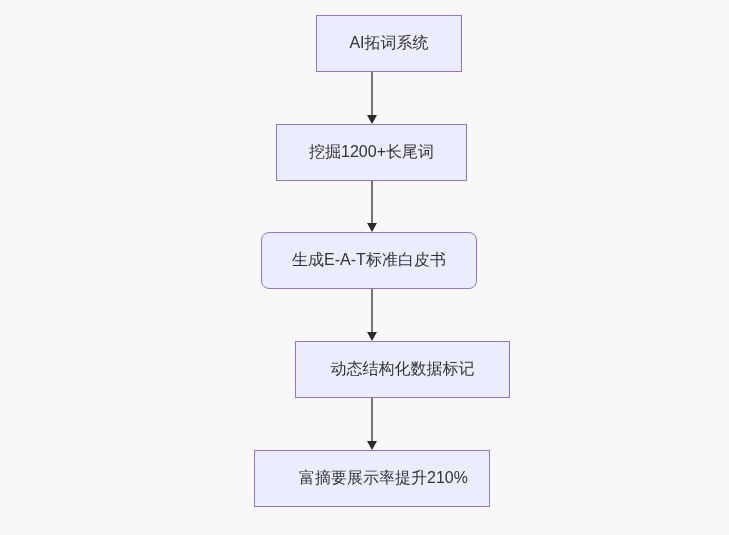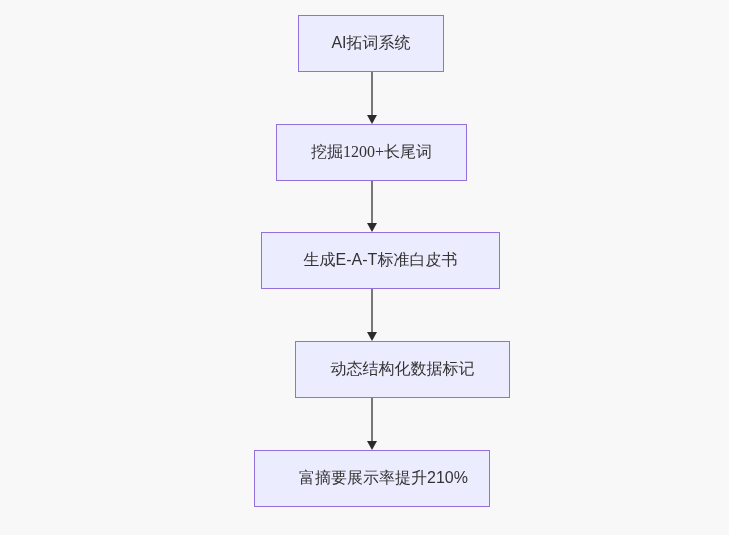--- a/index.html
+++ b/index.html
@@ -23,23 +23,23 @@
     background: var(--node-fill, #ECECFF);
     border: 1px solid var(--node-border, #9370DB);
     display: flex;
     align-items: center;
     justify-content: center;
     font-size: 16px;
     color: var(--text-color, #333333);
     text-align: center;
     white-space: nowrap;
   }
-  .n1 { left: 298px; top: 15px;  width: 146px; height: 57px; }
-  .n2 { left: 276px; top: 124px; width: 191px; height: 57px; font-family: Liberation Serif, serif; }
-  .n3 { left: 261px; top: 232px; width: 239px; height: 57px; }
+  .n1 { left: 316px; top: 15px;  width: 146px; height: 57px; }
+  .n2 { left: 276px; top: 124px; width: 191px; height: 57px; }
+  .n3 { left: 261px; top: 232px; width: 216px; height: 57px; border-radius: 8px; }
   .n4 { left: 264px; top: 341px; width: 215px; height: 57px; margin-left: 31px; }
   .n5 { left: 254px; top: 450px; width: 236px; height: 57px; padding-left: 23px; }
 
   .arrow {
     position: absolute;
     left: 365px;
     width: 13px;
   }
   .a1 { top: 72px;  height: 52px; }
   .a2 { top: 181px; height: 51px; }

